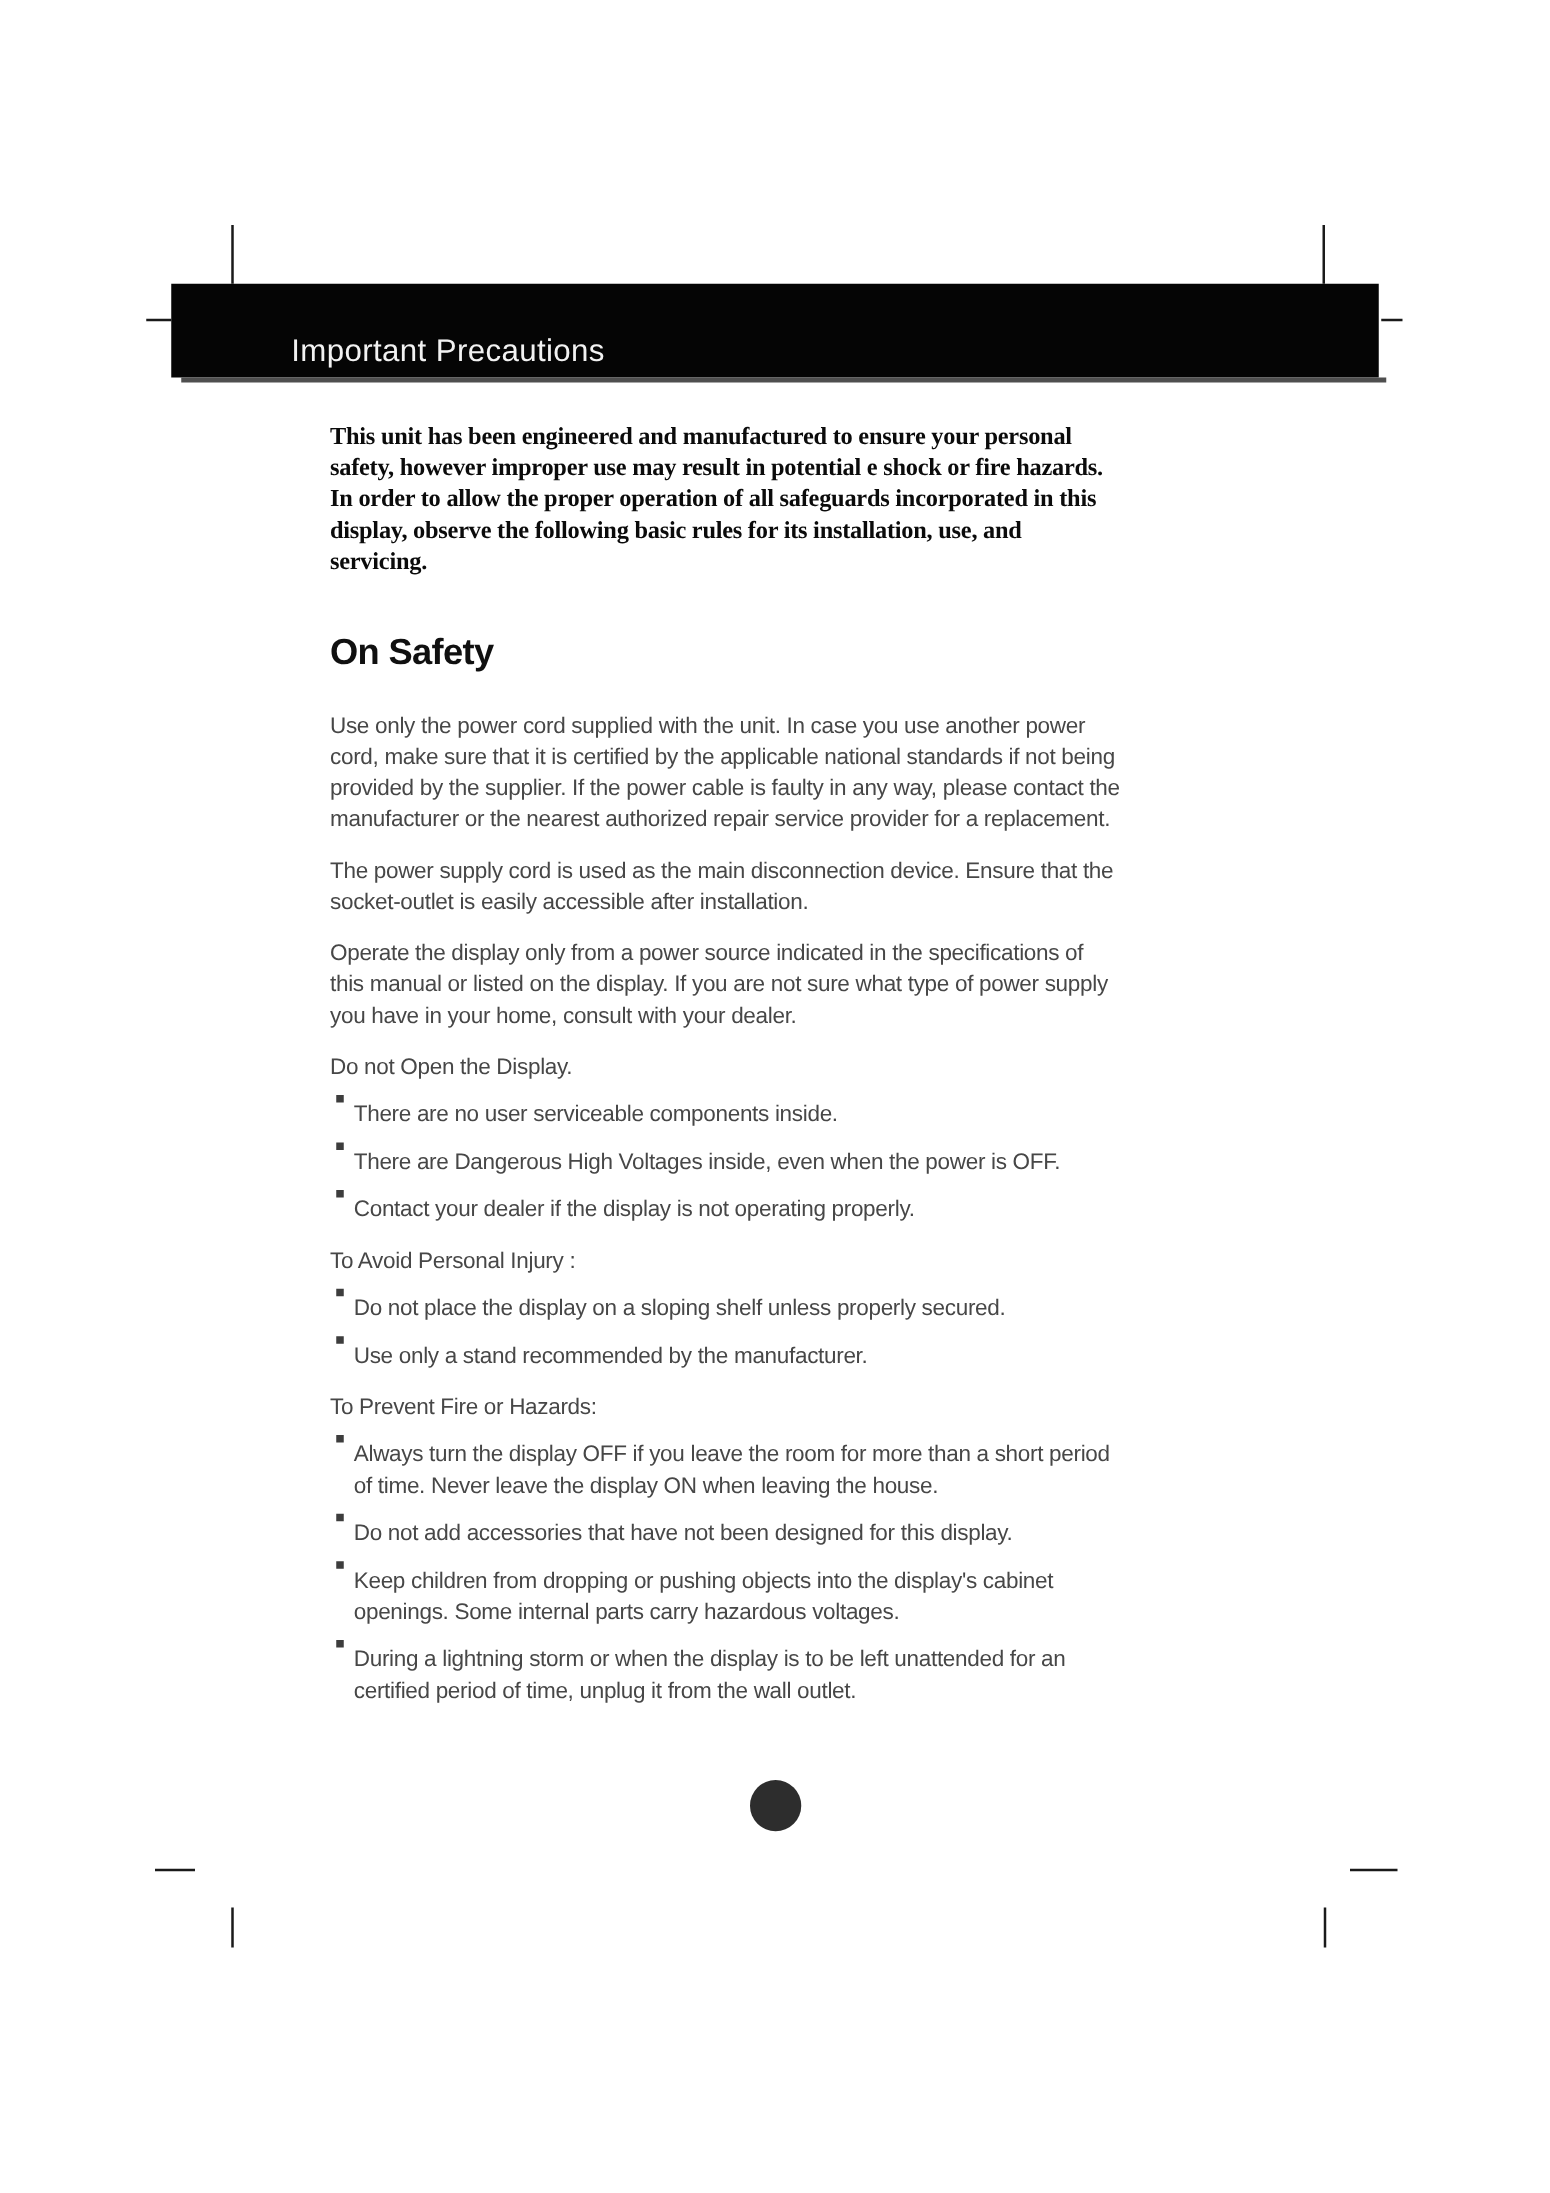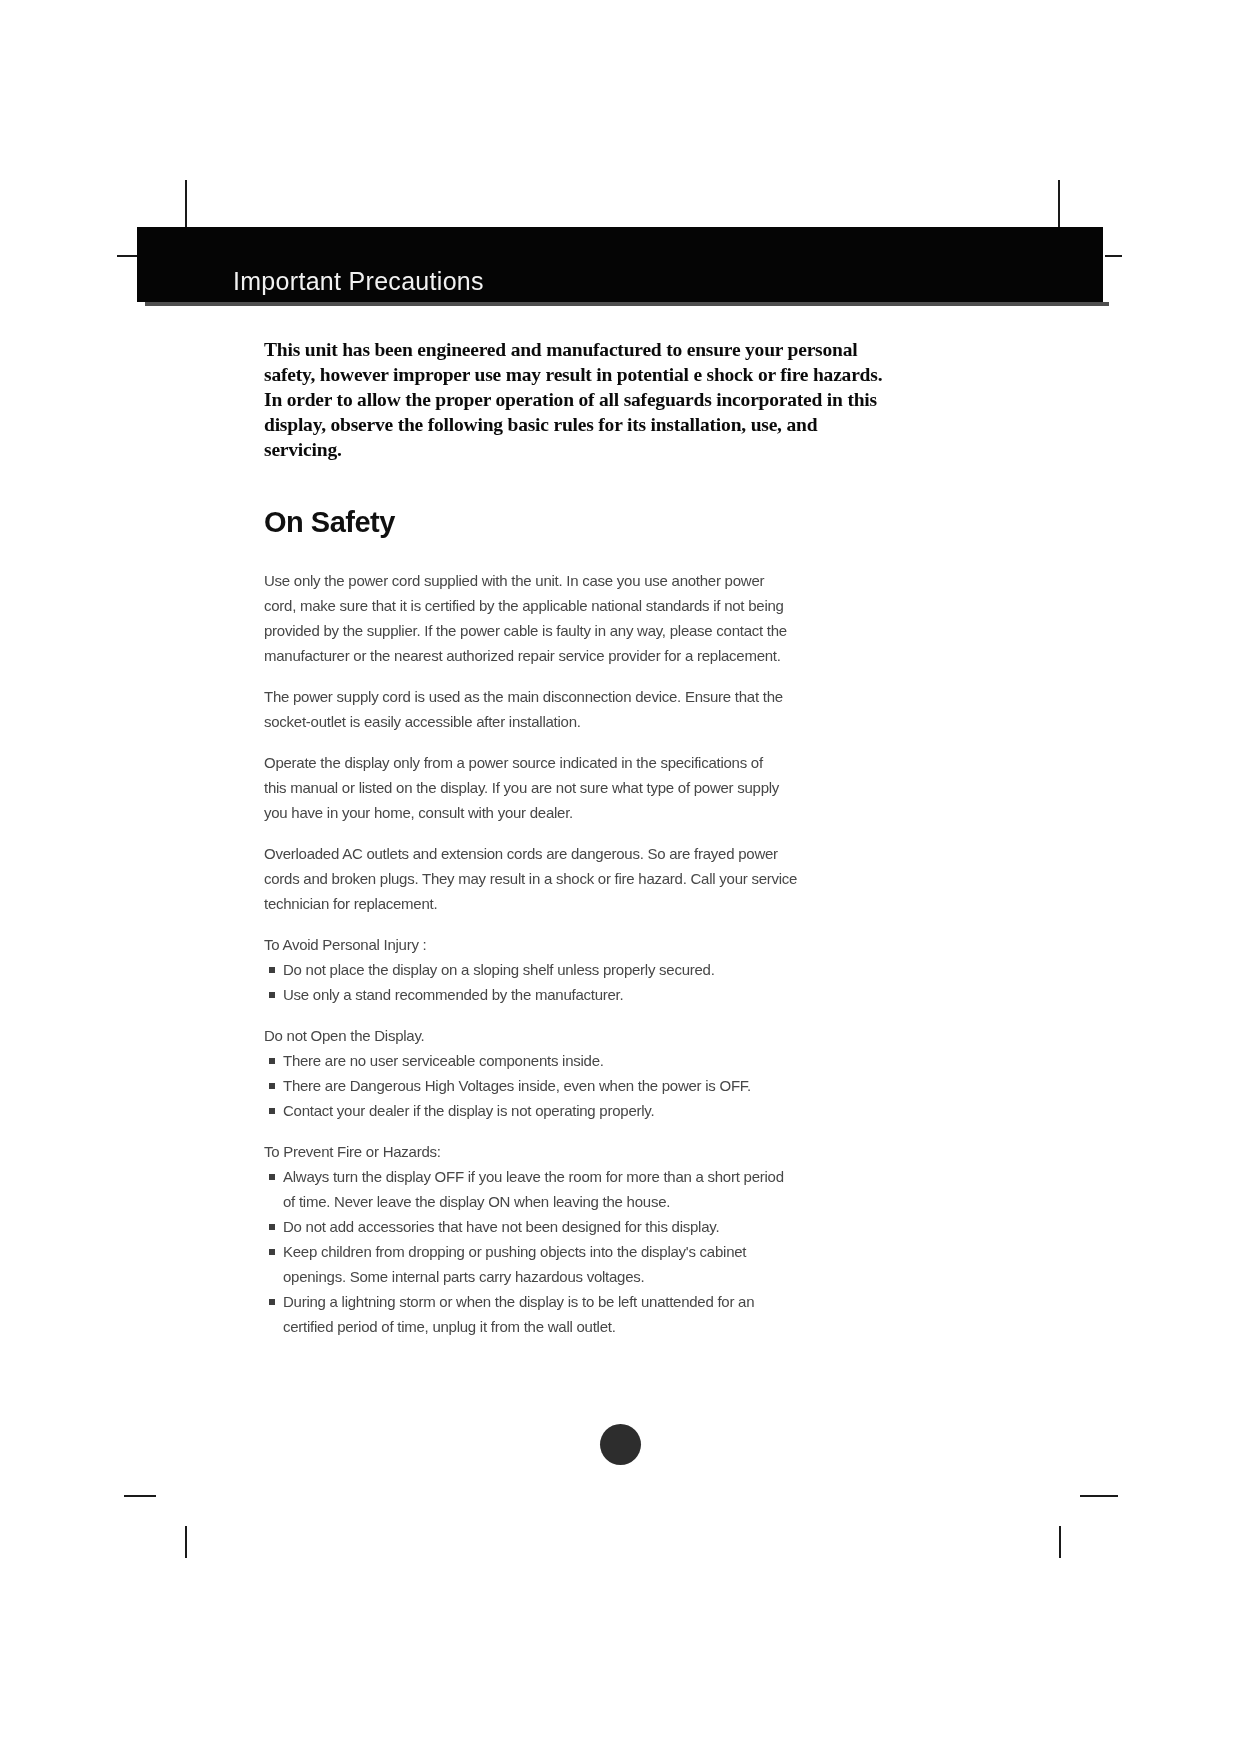--- a/index.html
+++ b/index.html
@@ -67,25 +67,26 @@
     font-family: "Liberation Sans", sans-serif;
     font-weight: 700;
     font-size: 29px;
     line-height: 32px;
     letter-spacing: -0.5px;
     color: #101010;
     margin-bottom: 30px;
     margin-top: 44px;
   }
   .body-para, .group-label, .bullet-text {
-    font-size: 15px;
+    font-size: 18px;
     line-height: 25px;
     letter-spacing: -0.25px;
     color: #474747;
     white-space: pre-line;
+    margin-top: 13px;
   }
   .body-para { margin-bottom: 16px; }
   .group { margin-bottom: 16px; }
   .bullet-item { display: flex; align-items: flex-start; }
   .bullet-square {
     flex: 0 0 auto;
     width: 6px; height: 6px;
     margin: 10px 8px 0 5px;
     background: #3d3d3d;
   }
@@ -130,49 +131,46 @@
 
     <p class="body-para">Use only the power cord supplied with the unit. In case you use another power
 cord, make sure that it is certified by the applicable national standards if not being
 provided by the supplier. If the power cable is faulty in any way, please contact the
 manufacturer or the nearest authorized repair service provider for a replacement.</p>
     <p class="body-para">The power supply cord is used as the main disconnection device. Ensure that the
 socket-outlet is easily accessible after installation.</p>
     <p class="body-para">Operate the display only from a power source indicated in the specifications of
 this manual or listed on the display. If you are not sure what type of power supply
 you have in your home, consult with your dealer.</p>
-    <p class="body-para">Overloaded AC outlets and extension cords are dangerous. So are frayed power
-cords and broken plugs. They may result in a shock or fire hazard. Call your service
-technician for replacement.</p>
-
-    <div class="group">
-      <p class="group-label">To Avoid Personal Injury :</p>
-      <div class="bullet-item">
-        <span class="bullet-square"></span>
-        <span class="bullet-text">Do not place the display on a sloping shelf unless properly secured.</span>
-      </div>
-      <div class="bullet-item">
-        <span class="bullet-square"></span>
-        <span class="bullet-text">Use only a stand recommended by the manufacturer.</span>
-      </div>
-    </div>
 
     <div class="group">
       <p class="group-label">Do not Open the Display.</p>
       <div class="bullet-item">
         <span class="bullet-square"></span>
         <span class="bullet-text">There are no user serviceable components inside.</span>
       </div>
       <div class="bullet-item">
         <span class="bullet-square"></span>
         <span class="bullet-text">There are Dangerous High Voltages inside, even when the power is OFF.</span>
       </div>
       <div class="bullet-item">
         <span class="bullet-square"></span>
         <span class="bullet-text">Contact your dealer if the display is not operating properly.</span>
+      </div>
+    </div>
+
+    <div class="group">
+      <p class="group-label">To Avoid Personal Injury :</p>
+      <div class="bullet-item">
+        <span class="bullet-square"></span>
+        <span class="bullet-text">Do not place the display on a sloping shelf unless properly secured.</span>
+      </div>
+      <div class="bullet-item">
+        <span class="bullet-square"></span>
+        <span class="bullet-text">Use only a stand recommended by the manufacturer.</span>
       </div>
     </div>
 
     <div class="group">
       <p class="group-label">To Prevent Fire or Hazards:</p>
       <div class="bullet-item">
         <span class="bullet-square"></span>
         <span class="bullet-text">Always turn the display OFF if you leave the room for more than a short period
 of time. Never leave the display ON when leaving the house.</span>
       </div>

